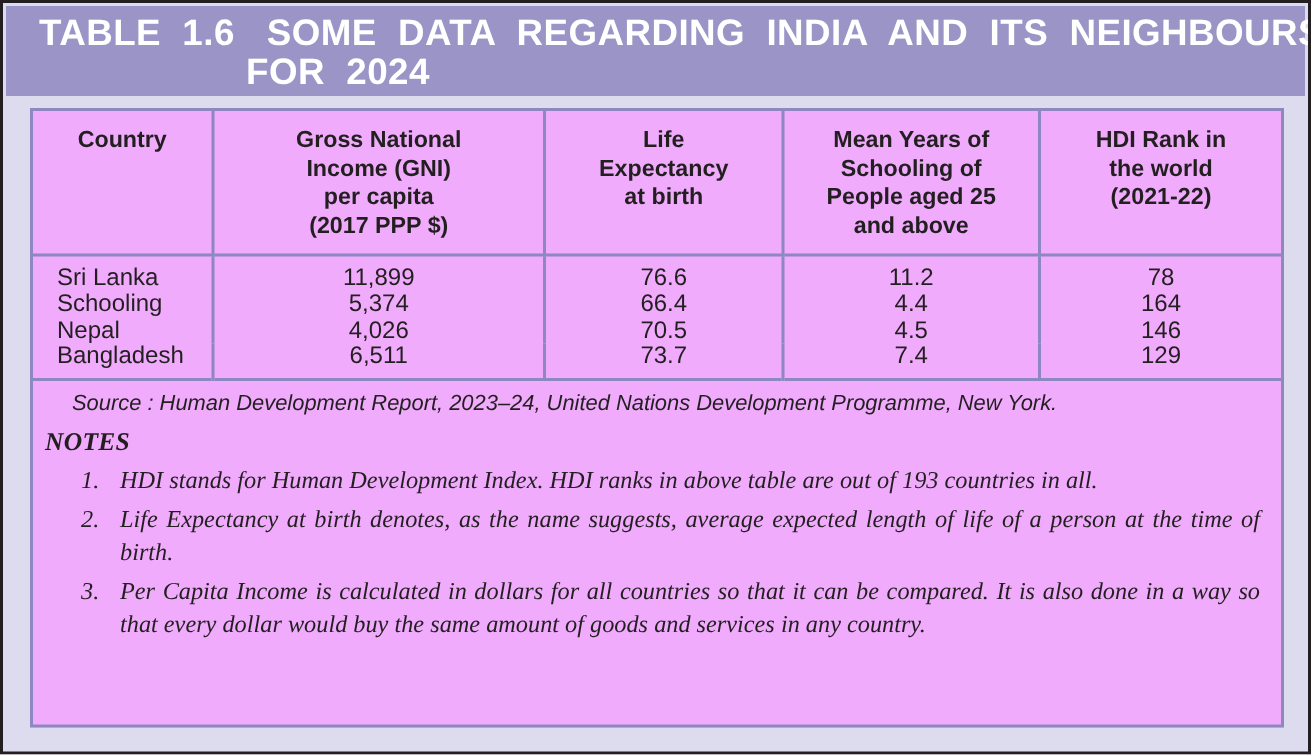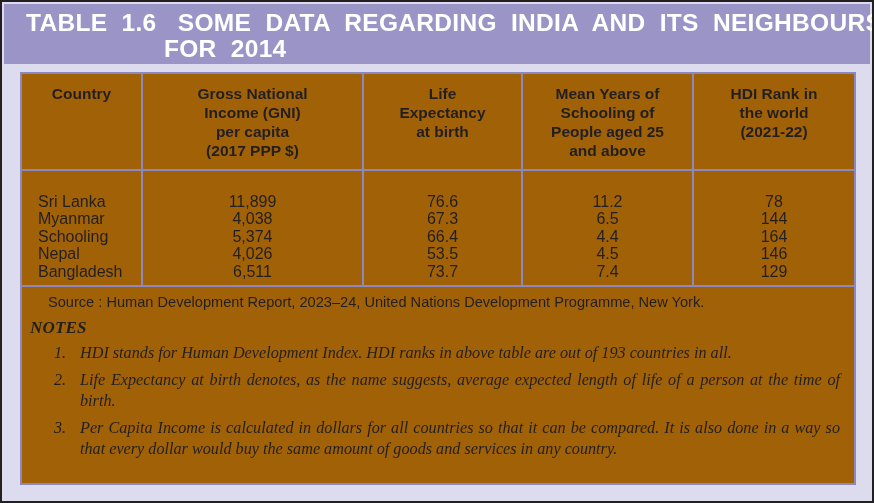--- a/index.html
+++ b/index.html
@@ -43,21 +43,21 @@
   .title-line-2 { padding-left: 160px; }
 
   
   .panel {
     position: absolute;
     left: 18px;
     top: 70px;
     width: 836px;
     height: 413px;
     box-sizing: border-box;
-    background: #a16207;
+    background: #f0abfc;
     border: 2px solid #8e88c0;
   }
   table.data {
     border-collapse: collapse;
     width: 832px;
     table-layout: fixed;
   }
   table.data col.c0 { width: 120px; }
   table.data col.c1 { width: 221px; }
   table.data col.c2 { width: 159px; }
@@ -90,28 +90,29 @@
     height: 17.4px;
     text-align: center;
     vertical-align: middle;
     border-right: 2px solid #8e88c0;
   }
   table.data td:last-child { border-right: none; }
   table.data td.country {
     text-align: left;
     padding-left: 16px;
   }
-  table.data tr.first-data td { padding-top: 22px; }
+  table.data tr.first-data td { padding-top: 6px; }
   table.data tr.last-data td { padding-bottom: 5px; }
   table.data tr.highlight td { font-weight: bold; }
   table.data tbody { border-bottom: 2px solid #8e88c0; }
 
   
   .source {
     font-family: "Liberation Sans", sans-serif;
+    font-style: italic;
     font-size: 14.6px;
     color: #231f20;
     padding: 7px 0 0 26px;
     white-space: nowrap;
   }
 
   
   .notes {
     font-family: "Liberation Serif", serif;
     color: #231f20;
@@ -149,21 +150,21 @@
   .note-item.justify-all { text-align: justify; }
   .note-item.justify-all > .body { display: block; }
 </style>
 </head>
 <body>
 
 <div class="screenshot">
 
   <div class="title-bar">
     <div class="title-line title-line-1">TABLE  1.6   SOME  DATA  REGARDING  INDIA  AND  ITS  NEIGHBOURS</div>
-    <div class="title-line title-line-2">FOR  2014</div>
+    <div class="title-line title-line-2">FOR  2024</div>
   </div>
 
   <div class="panel">
 
     <table class="data">
       <colgroup>
         <col class="c0">
           <col class="c1">
           <col class="c2">
           <col class="c3">
@@ -200,37 +201,30 @@
       </thead>
       <tbody>
         <tr class="first-data">
           <td class="country">Sri Lanka</td>
           <td>11,899</td>
           <td>76.6</td>
           <td>11.2</td>
           <td>78</td>
         </tr>
         <tr>
-          <td class="country">Myanmar</td>
-          <td>4,038</td>
-          <td>67.3</td>
-          <td>6.5</td>
-          <td>144</td>
-        </tr>
-        <tr>
           <td class="country">Schooling</td>
           <td>5,374</td>
           <td>66.4</td>
           <td>4.4</td>
           <td>164</td>
         </tr>
         <tr>
           <td class="country">Nepal</td>
           <td>4,026</td>
-          <td>53.5</td>
+          <td>70.5</td>
           <td>4.5</td>
           <td>146</td>
         </tr>
         <tr class="last-data">
           <td class="country">Bangladesh</td>
           <td>6,511</td>
           <td>73.7</td>
           <td>7.4</td>
           <td>129</td>
         </tr>

